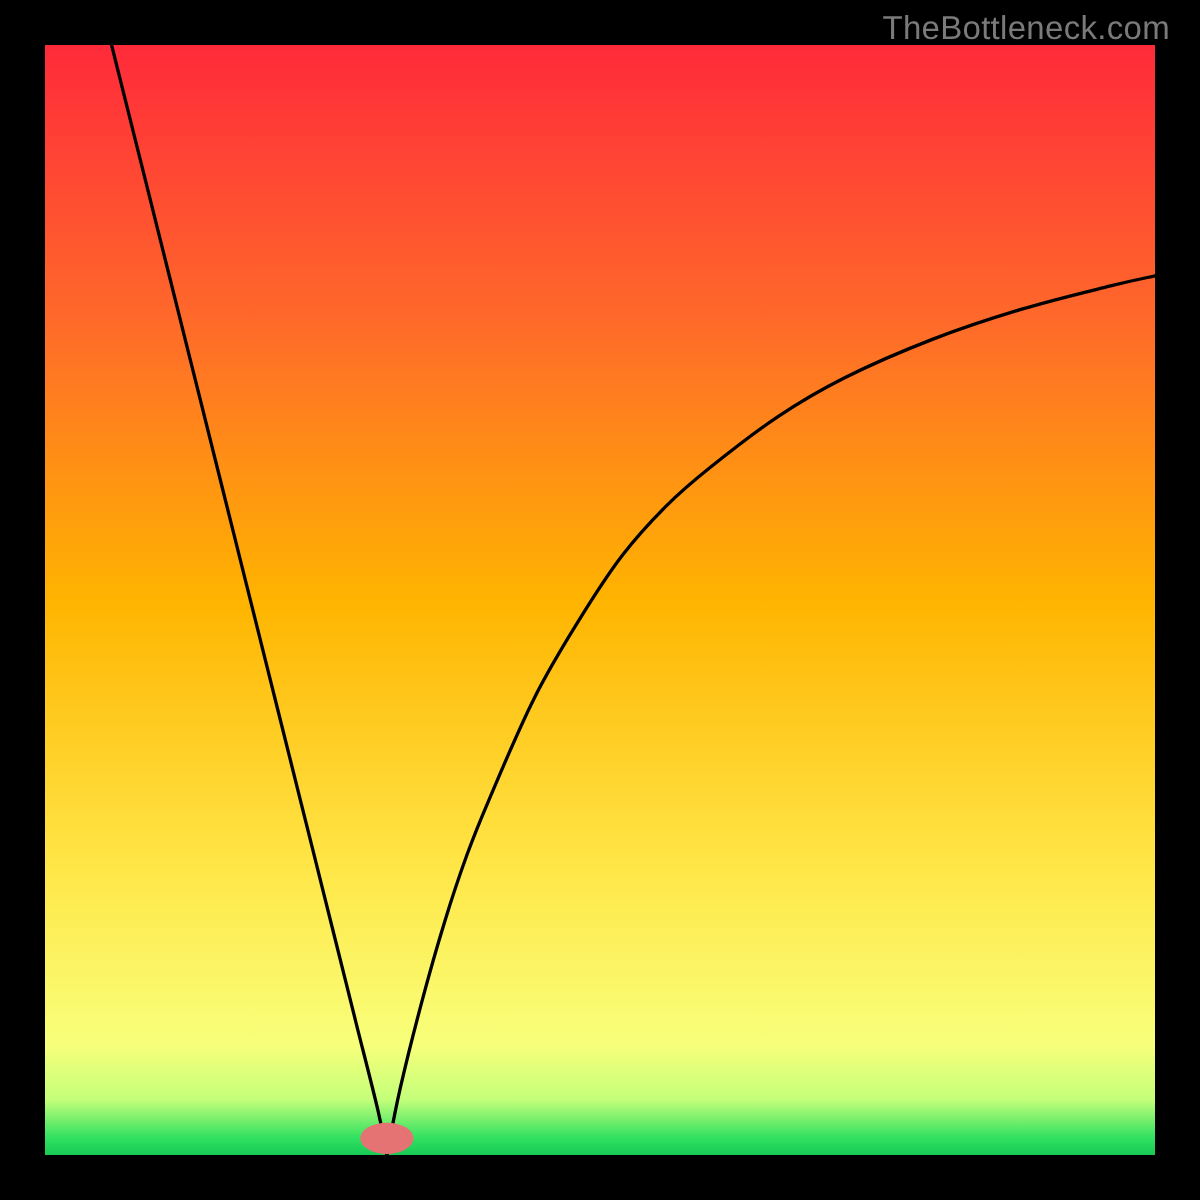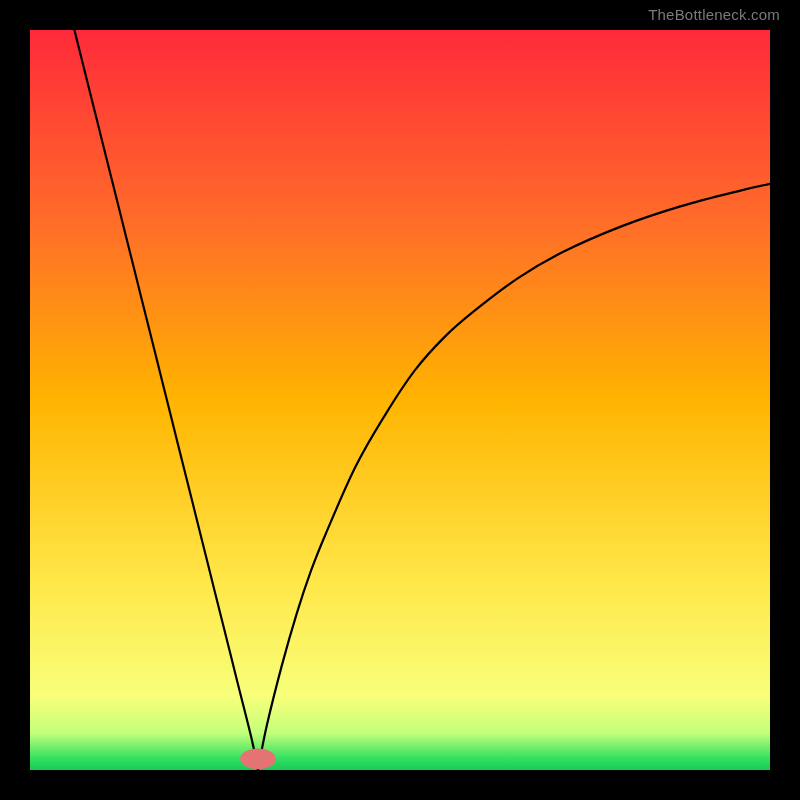--- a/index.html
+++ b/index.html
@@ -24,21 +24,21 @@
     left: 0;
     top: 0;
     width: 740px;
     height: 740px;
   }
   .watermark {
     position: absolute;
     top: 6px;
     right: 20px;
     color: #7a7a7a;
-    font-size: 15px;
+    font-size: 22px;
     font-weight: 500;
     letter-spacing: 0.2px;
   }
   svg {
     display: block;
   }
 </style>
 </head>
 <body>
 

